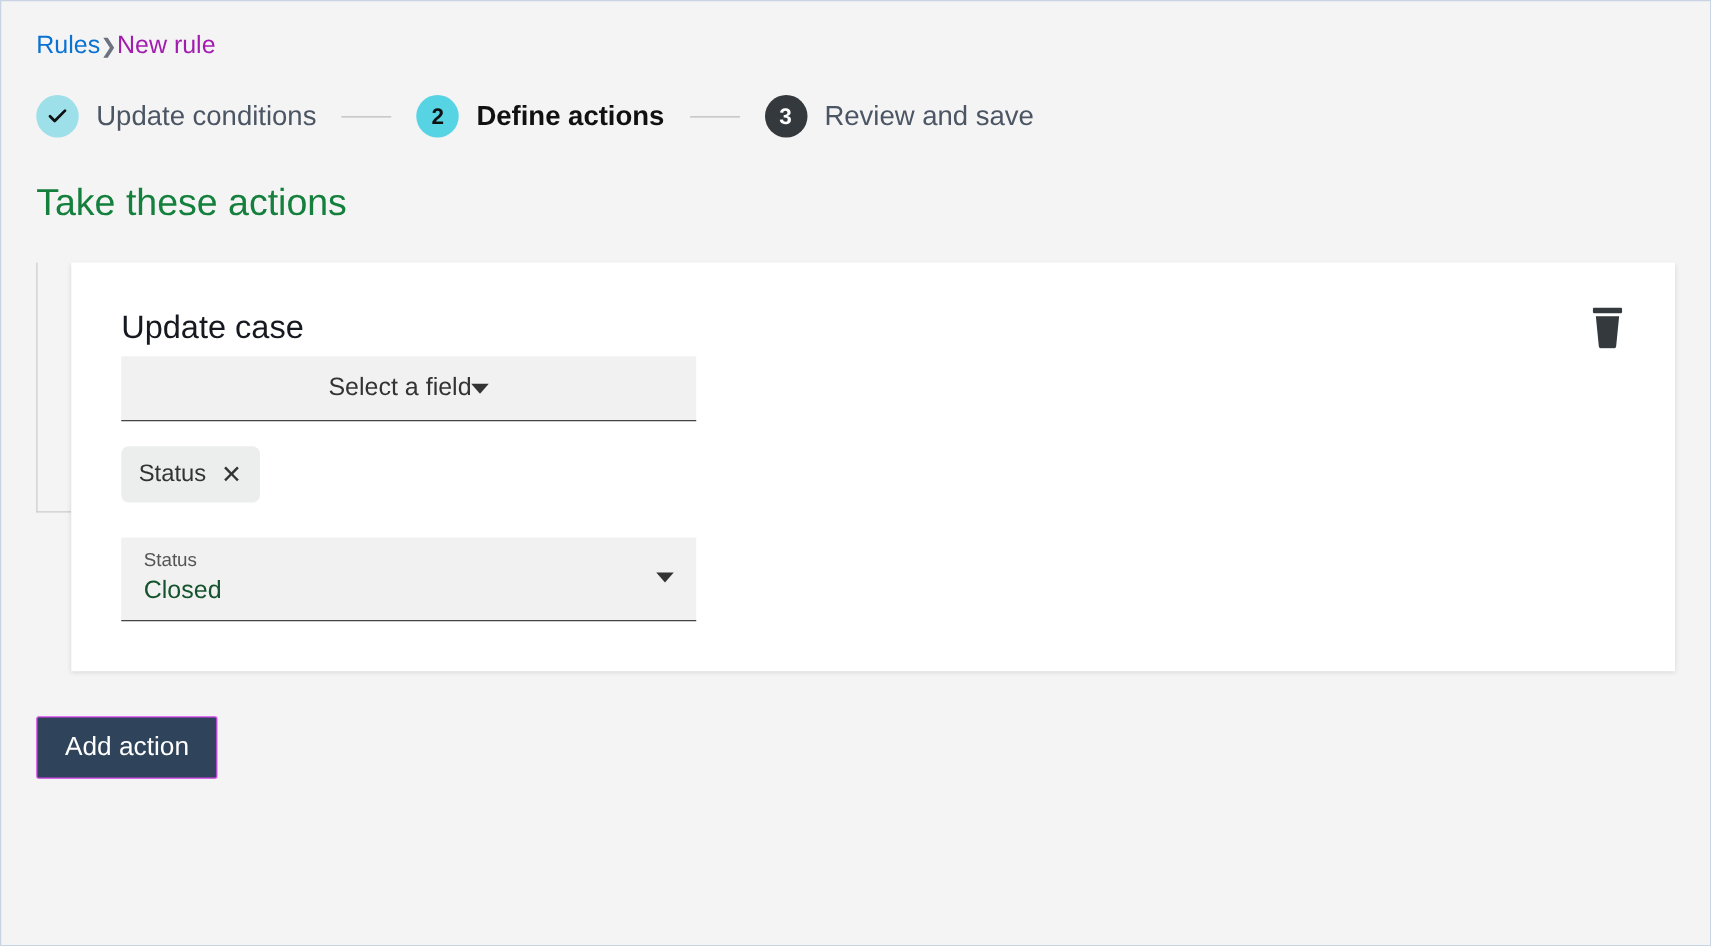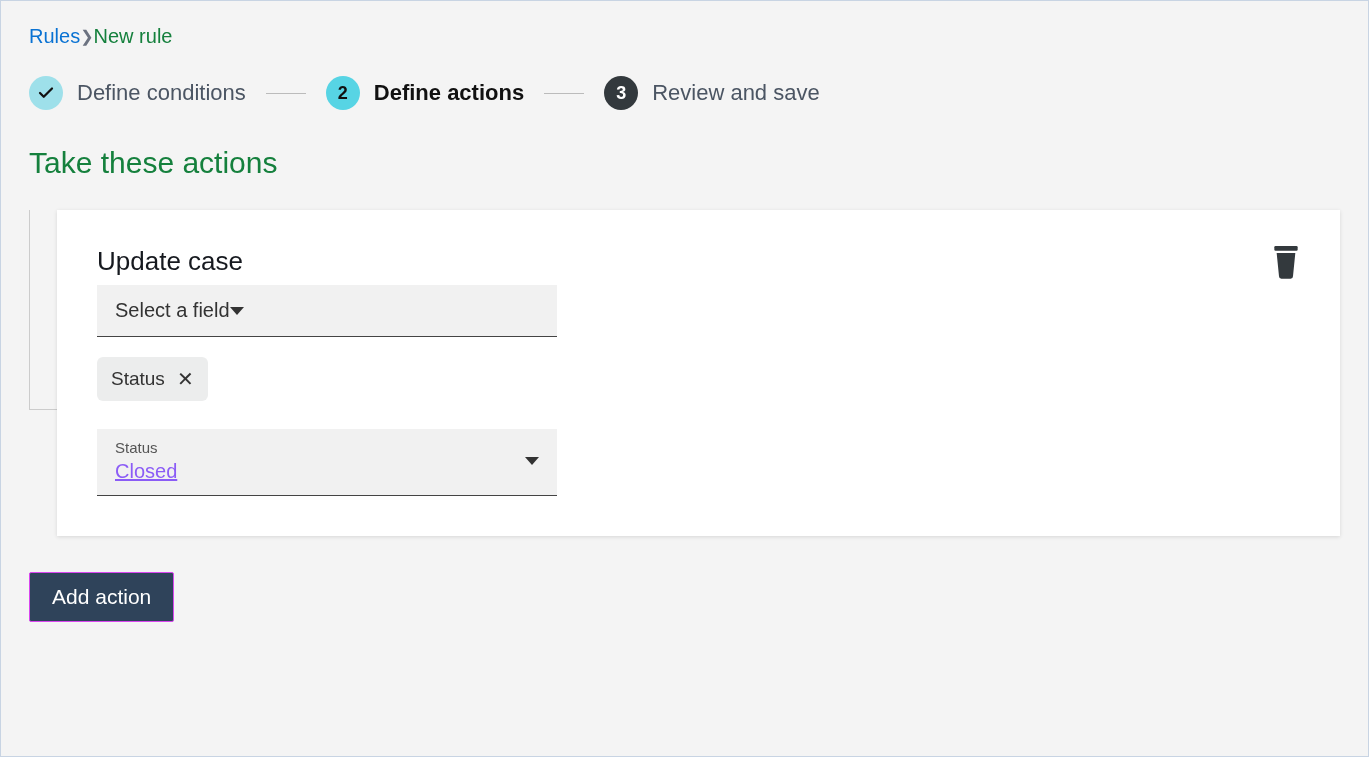--- a/index.html
+++ b/index.html
@@ -13,21 +13,21 @@
     padding: 24px 28px;
   }
   .breadcrumb {
     display: flex;
     align-items: center;
     font-size: 20px;
     margin-bottom: 28px;
   }
   .breadcrumb a { color: #0972d3; text-decoration: none; }
   .breadcrumb .sep { color: #6b7280; font-size: 16px; }
-  .breadcrumb .current { color: #15803d; }
+  .breadcrumb .current { color: #a21caf; }
 
   .stepper {
     display: flex;
     align-items: center;
     gap: 20px;
     margin-bottom: 36px;
   }
   .step { display: flex; align-items: center; gap: 14px; }
   .step .circle {
     width: 34px; height: 34px; border-radius: 50%;
@@ -63,21 +63,21 @@
     width: 28px; height: 32px; cursor: pointer;
     color: #33393d;
   }
 
   .select-box {
     width: 460px;
     background: #f1f1f1;
     border: none;
     border-bottom: 1px solid #444;
     padding: 14px 18px;
-    display: flex; justify-content: flex-start; align-items: center;
+    display: flex; justify-content: center; align-items: center;
     font-size: 20px; color: #333;
     cursor: pointer;
   }
   .select-box .caret {
     width: 0; height: 0;
     border-left: 7px solid transparent;
     border-right: 7px solid transparent;
     border-top: 8px solid #333;
   }
 
@@ -91,21 +91,21 @@
   .select-stack {
     width: 460px;
     background: #f1f1f1;
     border-bottom: 1px solid #444;
     padding: 10px 18px 12px 18px;
     margin-top: 28px;
     display: flex; justify-content: space-between; align-items: center;
     cursor: pointer;
   }
   .select-stack .lbl { font-size: 15px; color: #555; margin-bottom: 4px; }
-  .select-stack .val { font-size: 20px; color: #8b5cf6; text-decoration: underline; }
+  .select-stack .val { font-size: 20px; color: #14532d; }
   .add-action {
     margin-top: 36px;
     display: inline-block;
     background: #2f435a;
     color: #fff;
     font-size: 21px;
     padding: 12px 22px;
     border: 1px solid #d946ef;
     border-radius: 2px;
     cursor: pointer;
@@ -125,21 +125,21 @@
 </nav>
 
 
 <div class="stepper">
   <div class="step">
     <div class="circle done check-icon">
       <svg viewBox="0 0 24 24" fill="none" stroke="#111" stroke-width="3" stroke-linecap="round" stroke-linejoin="round">
           <polyline points="4 12 9 17 20 6"></polyline>
         </svg>
     </div>
-    <div class="step-label">Define conditions</div>
+    <div class="step-label">Update conditions</div>
   </div>
   <div class="connector"></div>
   <div class="step">
     <div class="circle active">2</div>
     <div class="step-label active">Define actions</div>
   </div>
   <div class="connector"></div>
   <div class="step">
     <div class="circle pending">3</div>
     <div class="step-label">Review and save</div>

